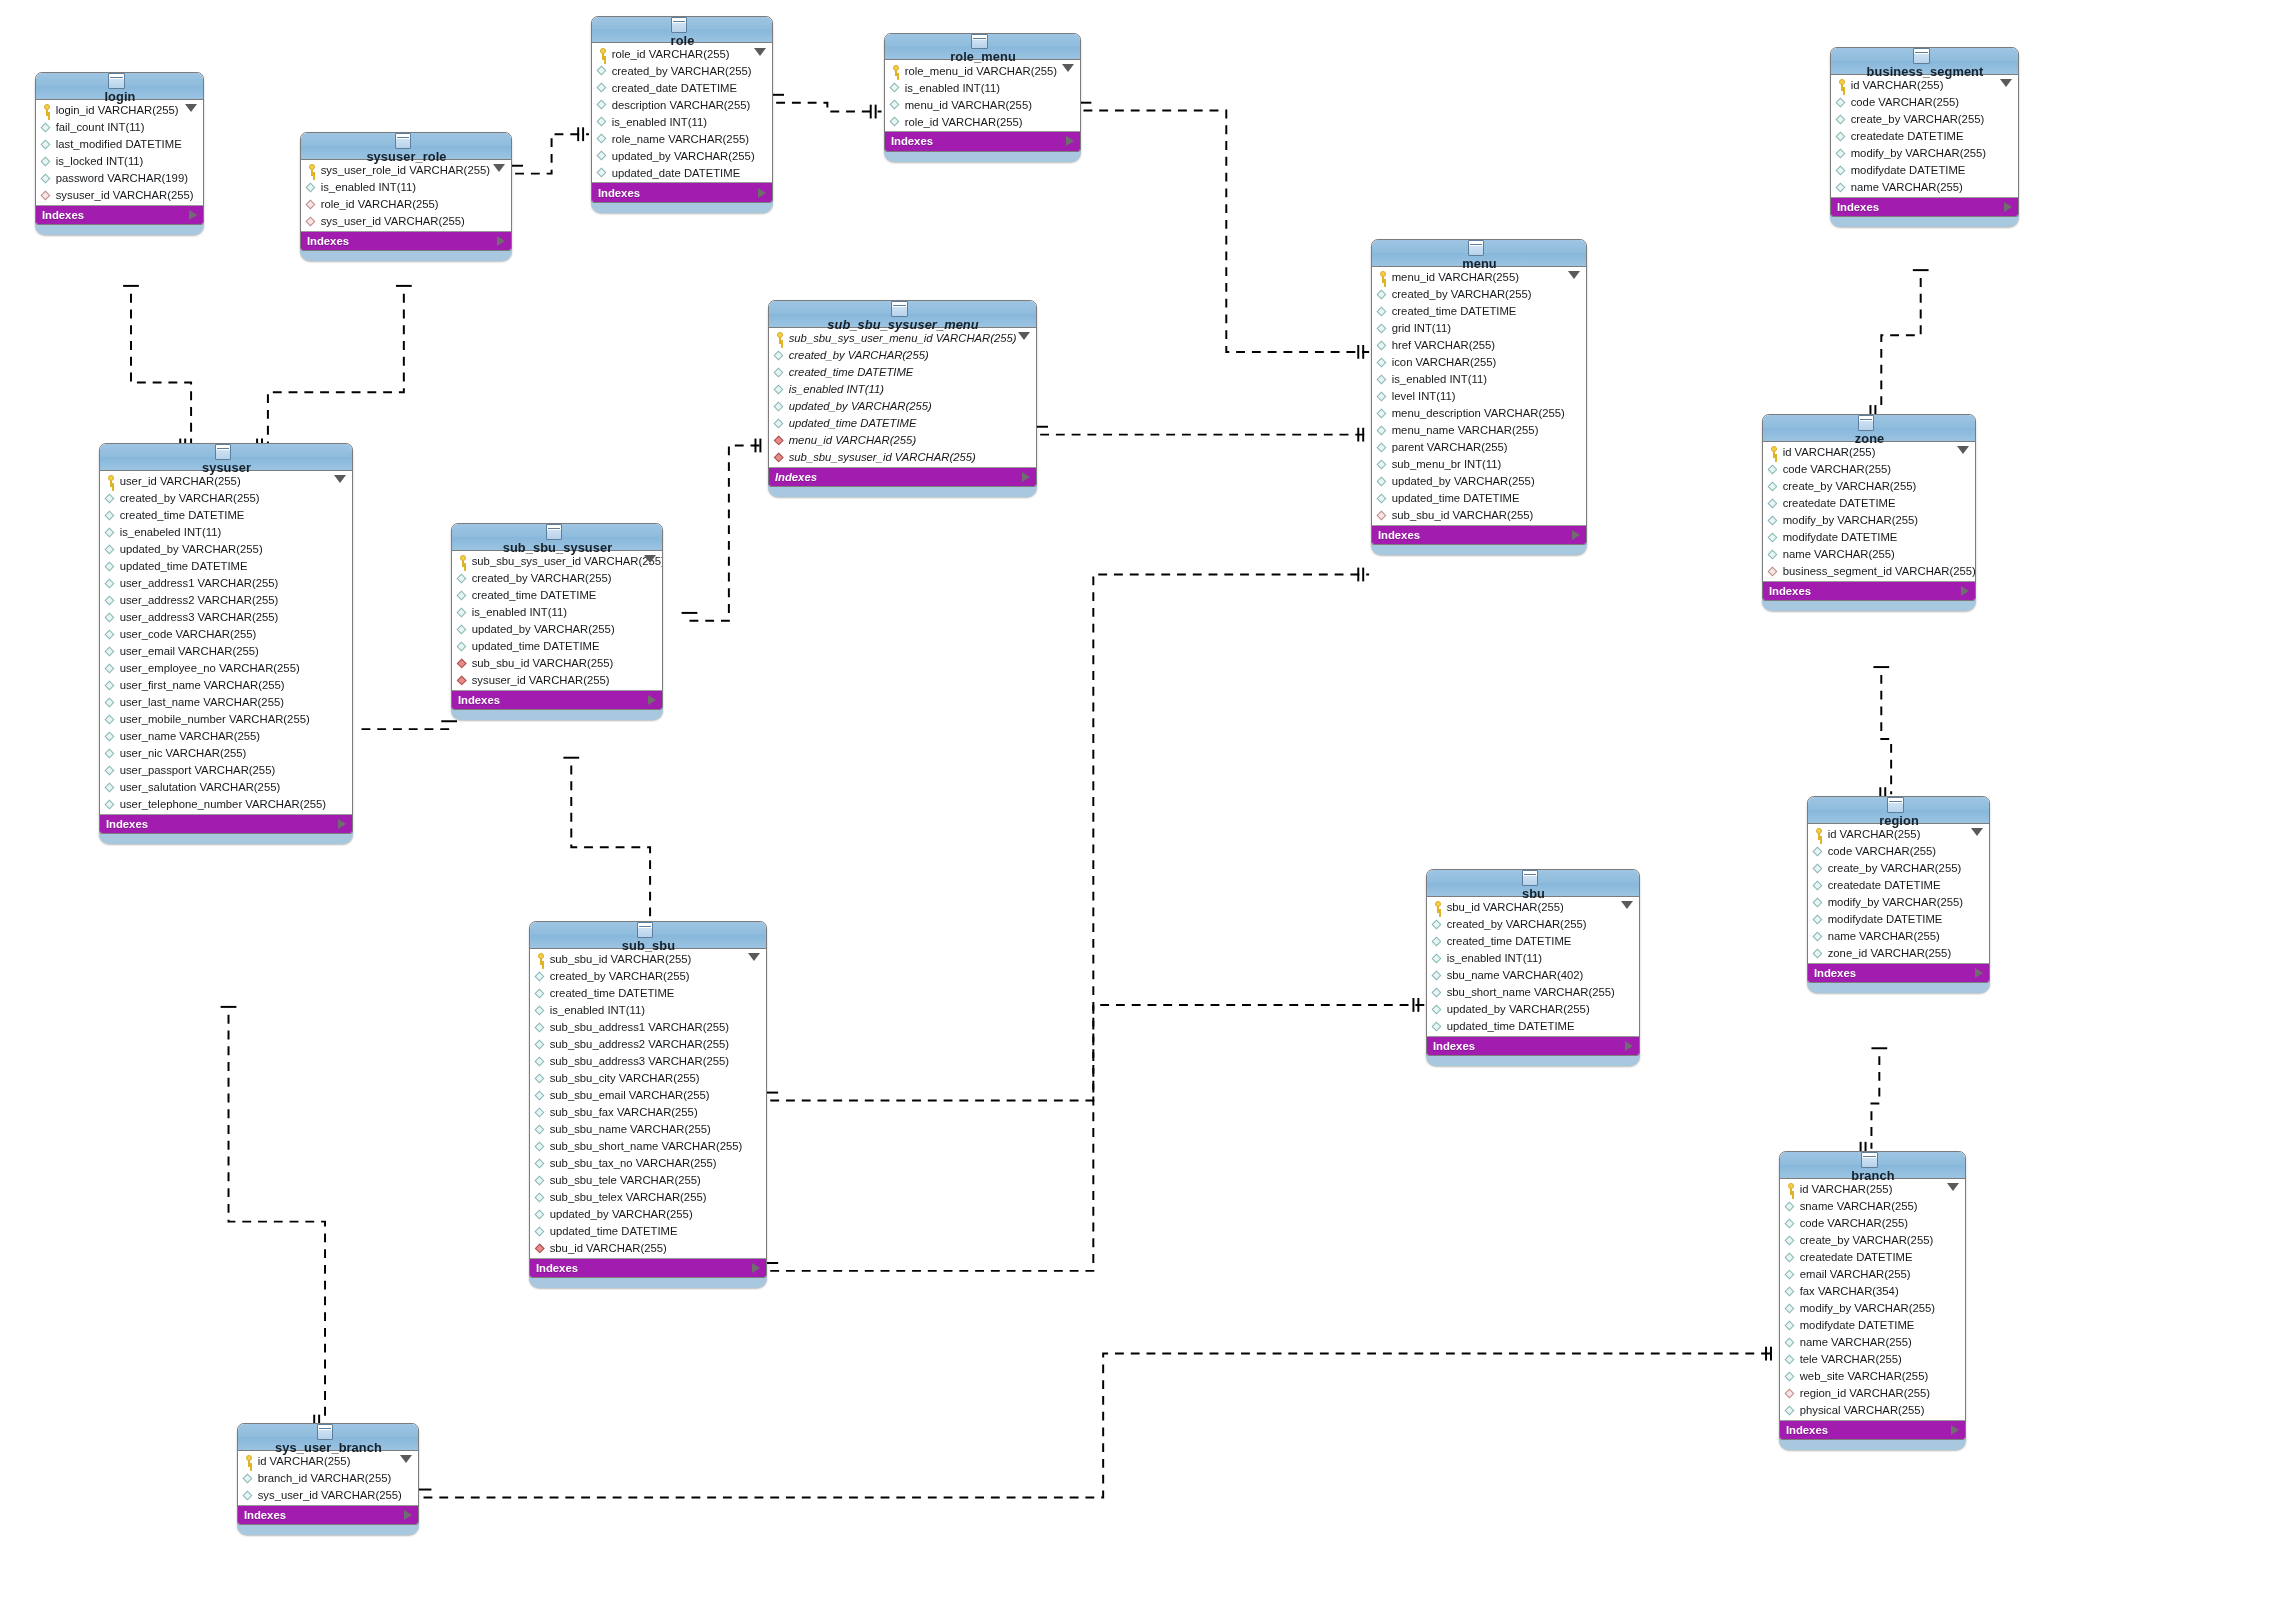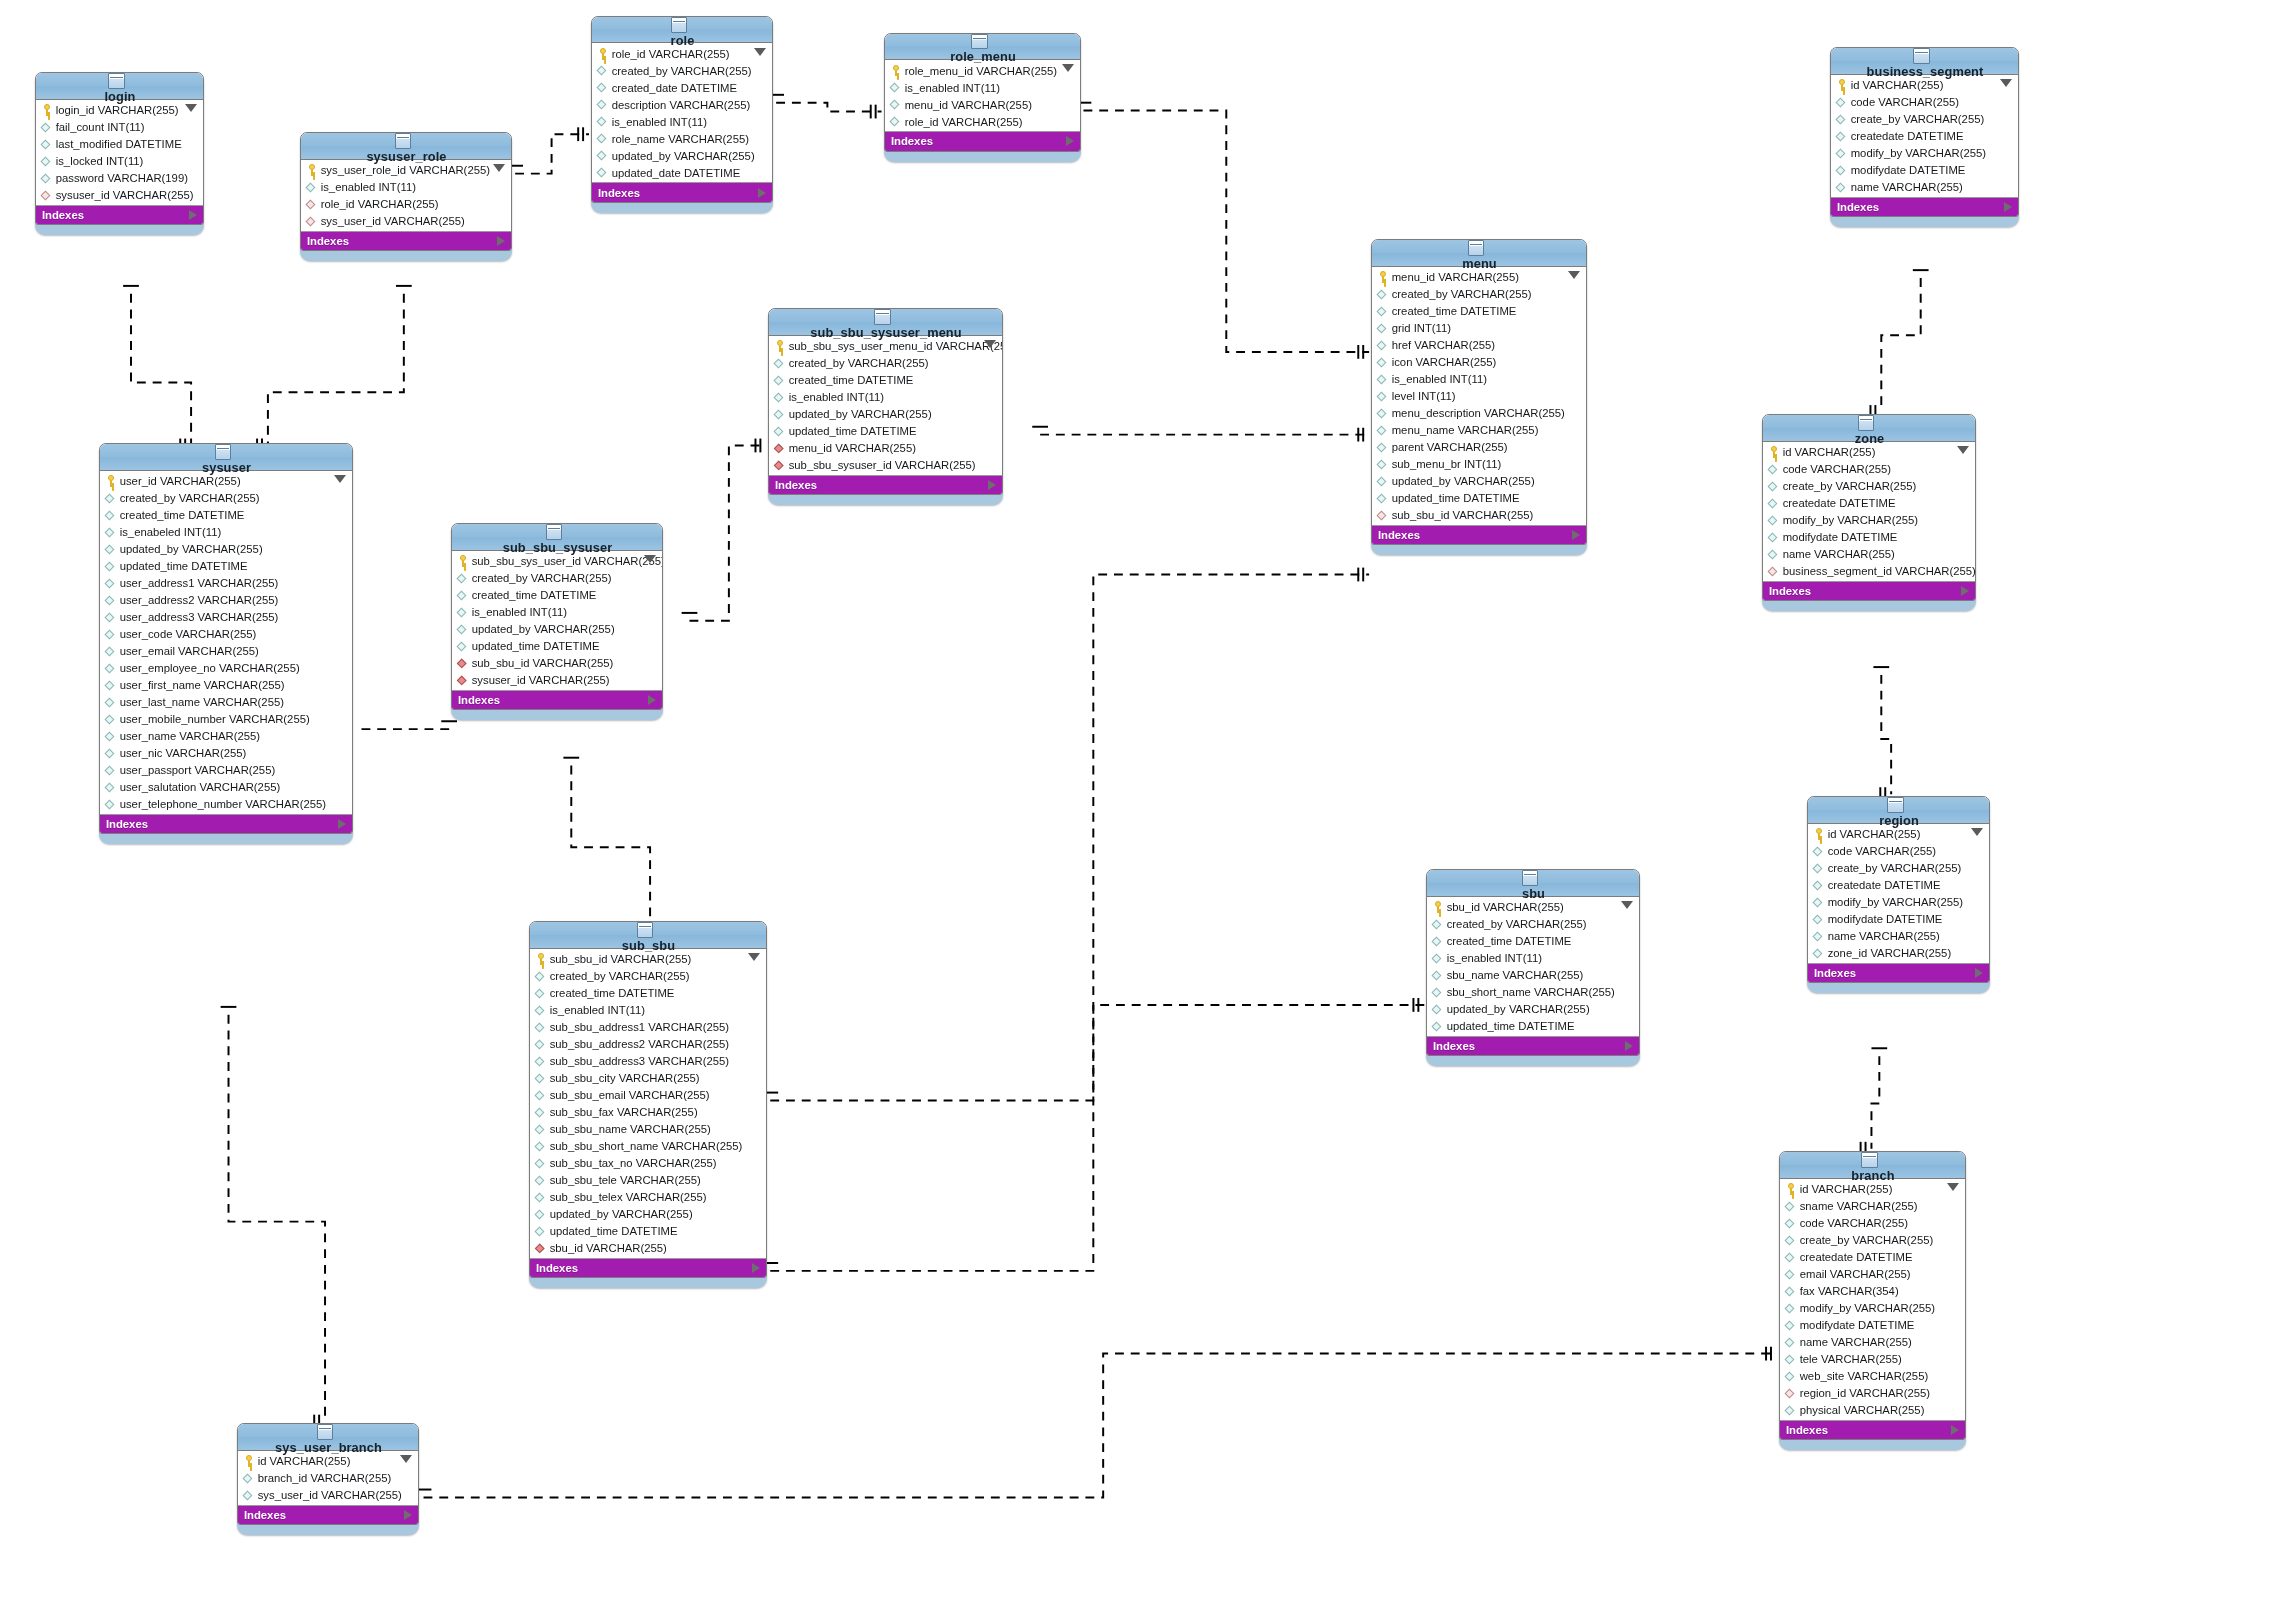--- a/index.html
+++ b/index.html
@@ -497,21 +497,21 @@
             <span class="cico ico-fk"></span>
             <span>sub_sbu_id VARCHAR(255)</span>
           </div>
         </div>
         <div class="idx">
           <span>Indexes</span>
           <span class="idx-arrow"></span>
         </div>
       </div>
     </div>
-    <div class="tbl" style="left: 768px; top: 308px; width: 235px;">
+    <div class="tbl" style="left: 768px; top: 300px; width: 269px; font-style: italic;">
       <div class="tbl-inner">
         <div class="tbl-hdr">
           <span class="tbl-icon"></span>
           <span class="tbl-title">sub_sbu_sysuser_menu</span>
           <span class="hdr-caret"></span>
         </div>
         <div class="cols">
           <div class="col">
             <span class="cico ico-pk"></span>
             <span>sub_sbu_sys_user_menu_id VARCHAR(255)</span>
@@ -806,21 +806,21 @@
           <div class="col">
             <span class="cico ico-col"></span>
             <span>created_time DATETIME</span>
           </div>
           <div class="col">
             <span class="cico ico-col"></span>
             <span>is_enabled INT(11)</span>
           </div>
           <div class="col">
             <span class="cico ico-col"></span>
-            <span>sbu_name VARCHAR(255)</span>
+            <span>sbu_name VARCHAR(402)</span>
           </div>
           <div class="col">
             <span class="cico ico-col"></span>
             <span>sbu_short_name VARCHAR(255)</span>
           </div>
           <div class="col">
             <span class="cico ico-col"></span>
             <span>updated_by VARCHAR(255)</span>
           </div>
           <div class="col">

